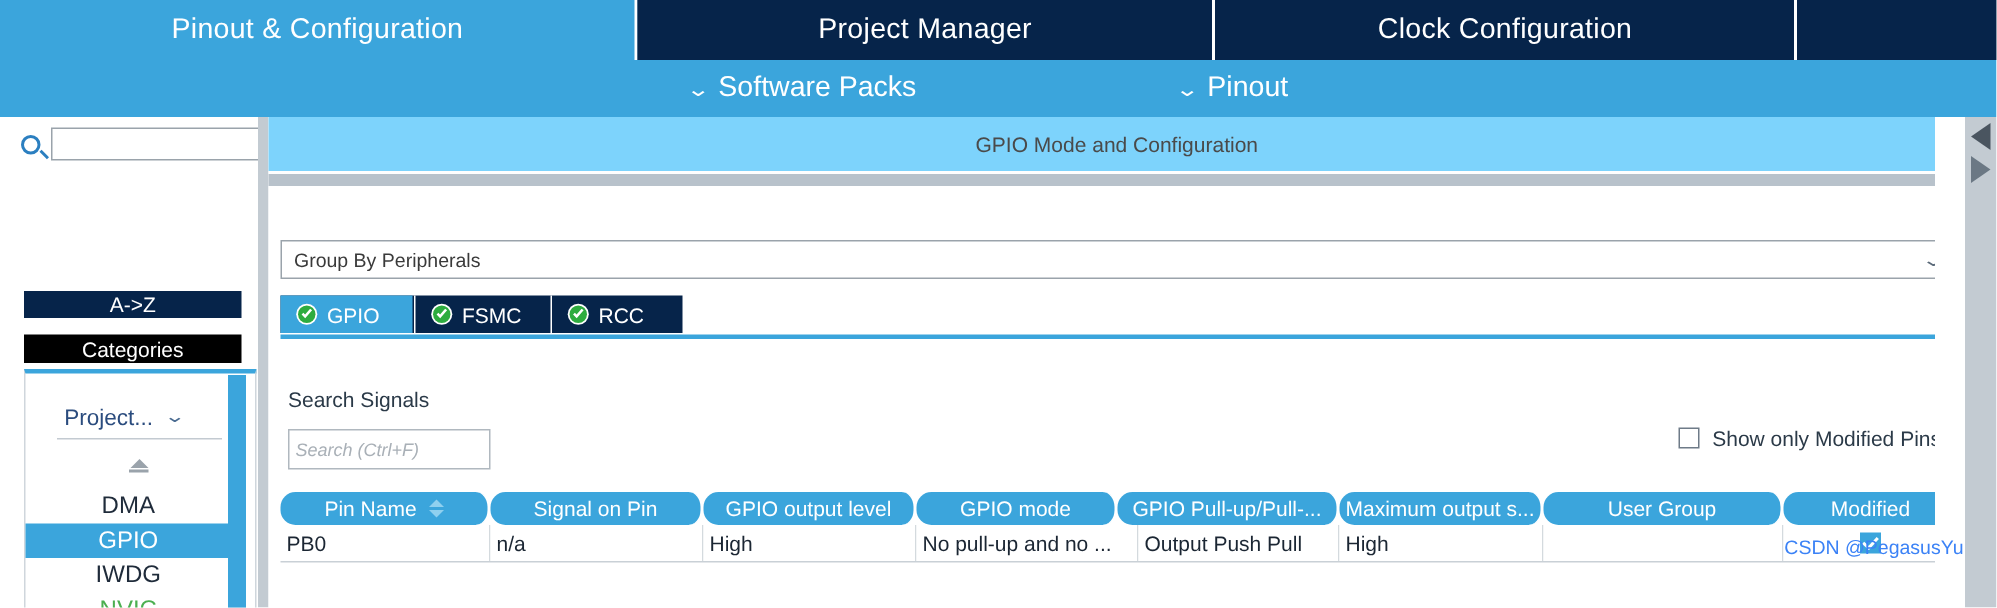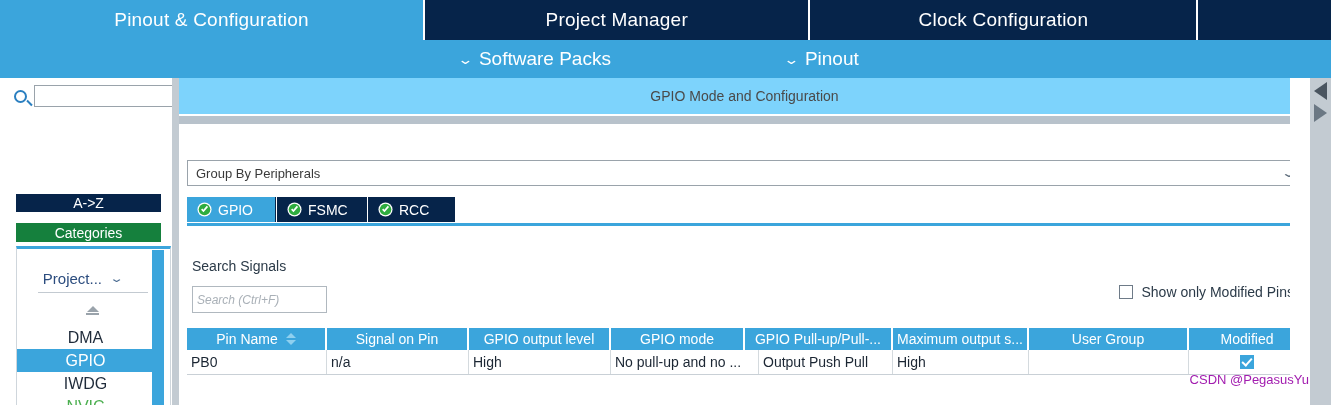--- a/index.html
+++ b/index.html
@@ -46,21 +46,21 @@
   .searchbox{
     position:absolute;left:34px;top:2px;width:139px;height:22px;
     background:#ffffff;border:1px solid #9aa3ab;box-sizing:border-box;
     font-family:"Liberation Sans",sans-serif;font-size:12px;color:#333;padding:0 4px;outline:none;
   }
   .az{
     position:absolute;left:16px;top:116px;width:145px;height:18px;background:#06244a;
     color:#ffffff;font-size:14px;display:flex;align-items:center;justify-content:center;
   }
   .cats{
-    position:absolute;left:16px;top:145px;width:145px;height:19px;background:#15803d;
+    position:absolute;left:16px;top:145px;width:145px;height:19px;background:#000000;
     color:#ffffff;font-size:14px;display:flex;align-items:center;justify-content:center;
   }
   .treewrap{position:absolute;left:16px;top:168px;width:155px;height:237px;background:#ffffff;border:1px solid #cfd6dc;border-top:3px solid #3ba5dc;box-sizing:border-box;overflow:hidden;}
   .sysrow{position:absolute;left:32px;top:190px;width:100px;height:20px;display:flex;align-items:center;justify-content:center;gap:10px;}
   .sysrow .lbl{color:#2b4c7e;font-size:15px;}
   .sysrow .dn{color:#4a6b91;font-size:11px;transform:scaleX(1.6);line-height:1;}
   .sysline{position:absolute;left:38px;top:214px;width:110px;height:1px;background:#c3cad1;}
   .upglyph{position:absolute;left:85px;top:228px;width:16px;height:12px;}
   .upglyph .c1{position:absolute;left:2px;top:0;width:0;height:0;border-left:6px solid transparent;border-right:6px solid transparent;border-bottom:6px solid #9aa3ab;}
   .upglyph .c2{position:absolute;left:1px;top:7px;width:13px;height:2px;background:#9aa3ab;}
@@ -119,21 +119,21 @@
   .cbox{width:14px;height:14px;border:1px solid #6e7b88;background:#ffffff;box-sizing:border-box;}
   .modrow .txt{color:#2b3a48;font-size:14px;}
 
   
   .table{position:absolute;left:8px;top:250px;width:1118px;}
   .thead{display:flex;height:22px;}
   .th{
     background:#3ba5dc;color:#ffffff;font-size:14px;
     display:flex;align-items:center;justify-content:center;
     border-right:2px solid #ffffff;box-sizing:border-box;position:relative;
-    white-space:nowrap;overflow:hidden;
+    white-space:nowrap;overflow:hidden;border-radius:10px;
   }
   .th:last-child{border-right:none;}
   .sortarrows{margin-left:8px;width:10px;height:12px;position:relative;display:inline-block;}
   .sortarrows .up{position:absolute;left:0;top:0;width:0;height:0;border-left:5px solid transparent;border-right:5px solid transparent;border-bottom:5px solid #8fd0ef;}
   .sortarrows .dw{position:absolute;left:0;bottom:0;width:0;height:0;border-left:5px solid transparent;border-right:5px solid transparent;border-top:5px solid #8fd0ef;}
   .tbody{display:flex;height:24px;border-bottom:1px solid #c9d0d6;}
   .td{
     background:#ffffff;color:#1b2633;font-size:14px;
     display:flex;align-items:center;
     border-right:1px solid #d4dade;box-sizing:border-box;padding-left:4px;
@@ -142,21 +142,21 @@
   .td:last-child{border-right:none;justify-content:center;padding-left:0;}
   .cbox-on{width:14px;height:14px;background:#3ba5dc;position:relative;}
   .cbox-on:after{
     content:"";position:absolute;left:4px;top:1px;width:4px;height:8px;
     border:solid #ffffff;border-width:0 2px 2px 0;transform:rotate(42deg);
   }
 
   .c0{width:140px}.c1{width:142px}.c2{width:142px}.c3{width:134px}
   .c4{width:148px}.c5{width:136px}.c6{width:160px}.c7{width:116px}
 
-  .watermark{position:absolute;right:22px;top:372px;color:#a21caf;font-size:13px;}
+  .watermark{position:absolute;right:22px;top:357px;color:#3b82f6;font-size:13px;}
 
   
   .rtrack{position:absolute;left:1310px;top:78px;width:21px;height:327px;background:#c3cbd2;}
   .rhandle{position:absolute;left:1312px;top:80px;width:19px;height:46px;}
   .rhandle .a1{position:absolute;left:2px;top:2px;width:0;height:0;border-top:9px solid transparent;border-bottom:9px solid transparent;border-right:13px solid #4a5560;}
   .rhandle .a2{position:absolute;left:2px;top:24px;width:0;height:0;border-top:9px solid transparent;border-bottom:9px solid transparent;border-left:13px solid #6b7884;}
   .rwhite{position:absolute;left:1290px;top:78px;width:20px;height:327px;background:#ffffff;}
 </style>
 </head>
 <body>

